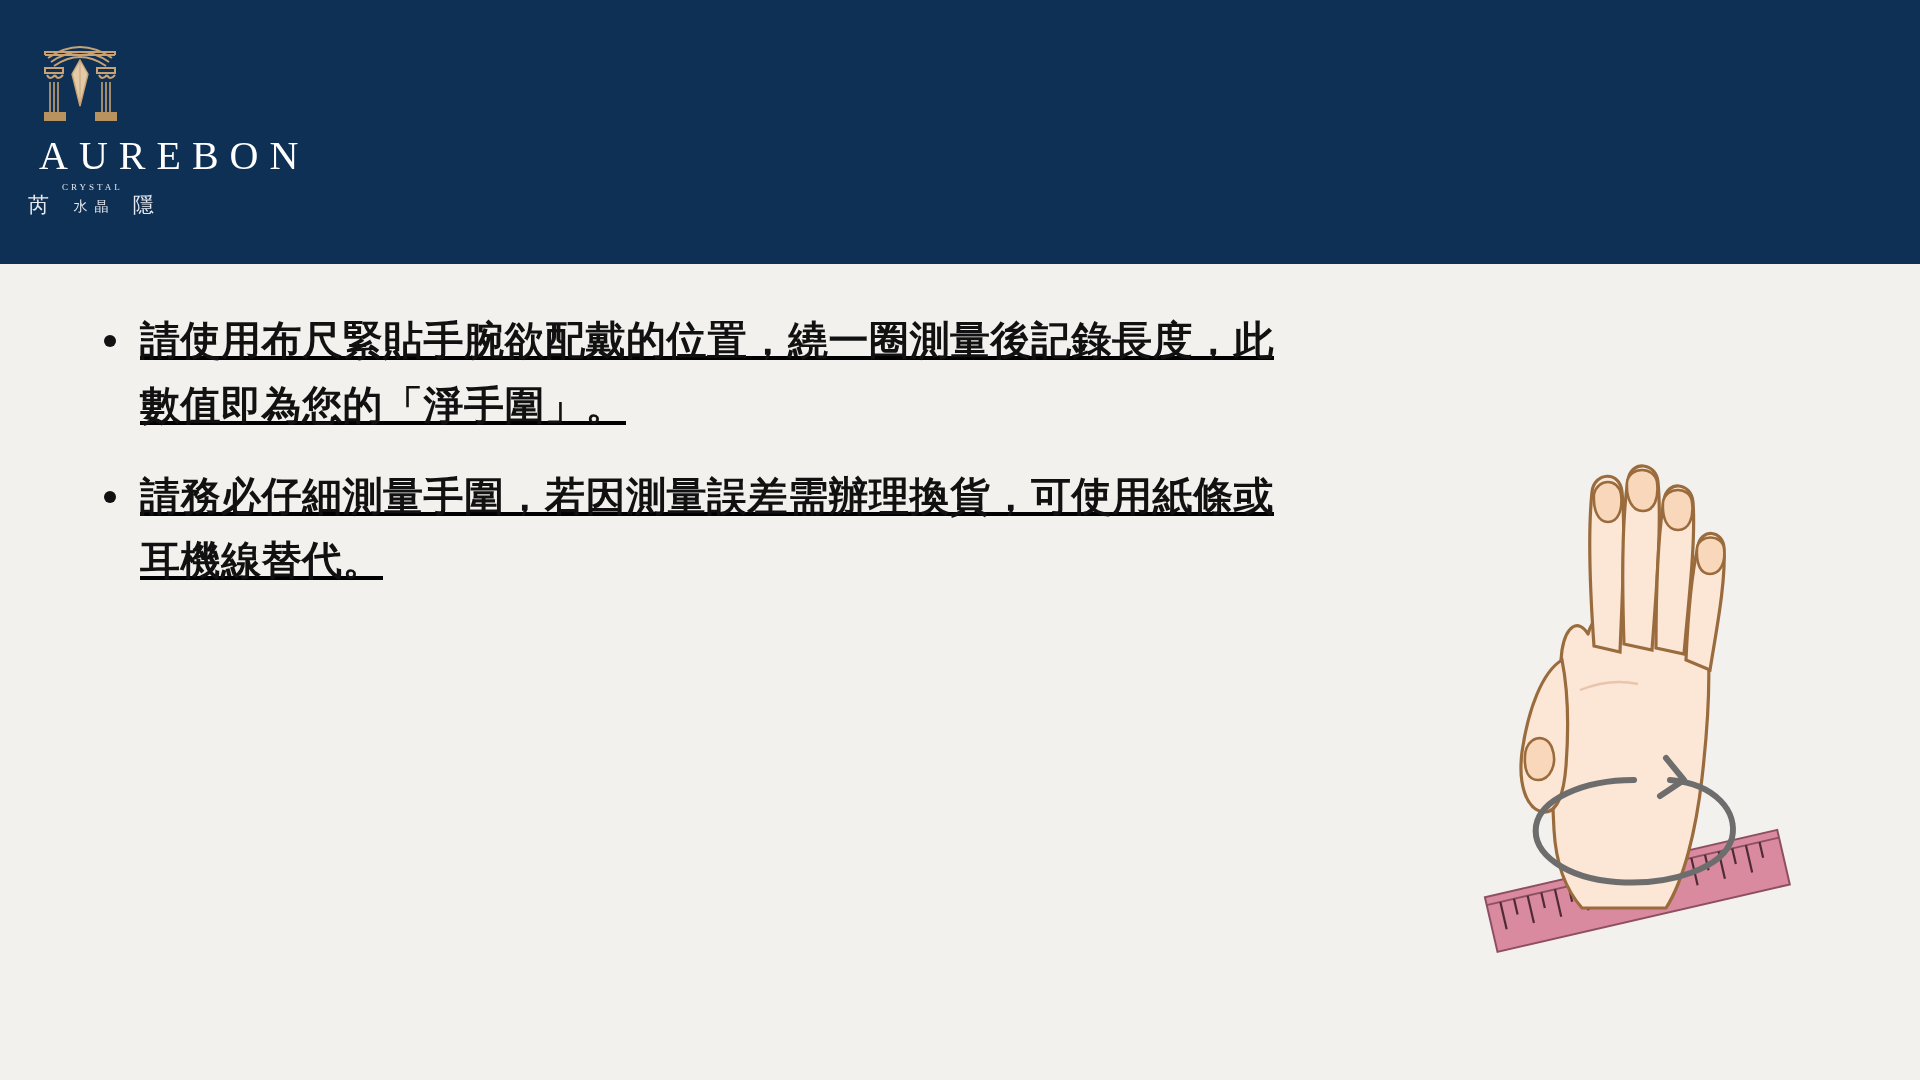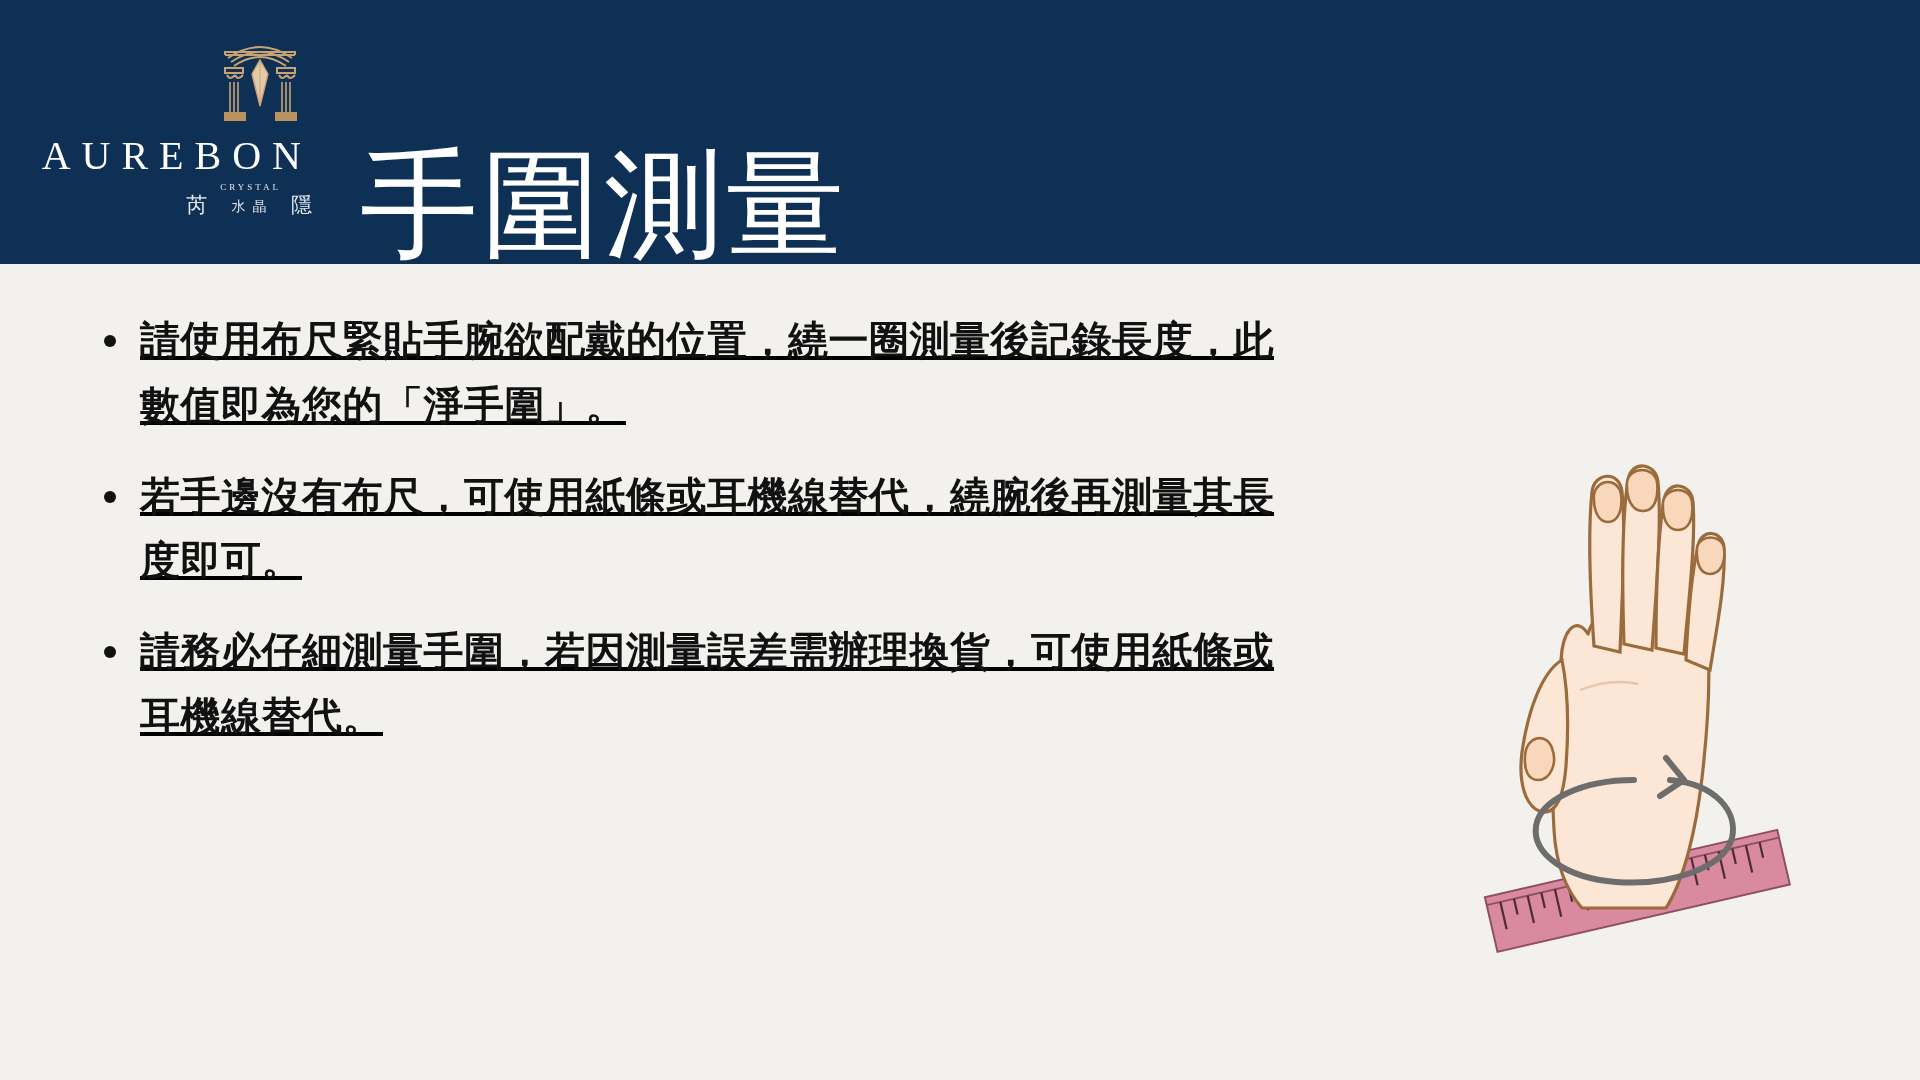--- a/index.html
+++ b/index.html
@@ -12,23 +12,23 @@
   }
   #page{position:relative;width:1920px;height:1080px;overflow:hidden;background:#F2F1EE;}
 
   
   .header{
     position:absolute;left:0;top:0;width:1920px;height:264px;
     background:#0E3055;
     display:flex;align-items:center;
   }
   .logo-block{
-    position:absolute;left:40px;top:28px;
+    position:absolute;left:28px;top:28px;
     width:272px;height:212px;
-    display:flex;flex-direction:column;align-items:flex-end;justify-content:flex-start;
+    display:flex;flex-direction:column;align-items:flex-start;justify-content:flex-start;
   }
   .logo-mark{width:104px;height:104px;display:block;}
   .logo-word{
     margin-top:4px;
     color:#FFFFFF;
     font-family:"Liberation Serif","DejaVu Serif",serif;
     font-size:40px;letter-spacing:11px;
     text-indent:11px;
     line-height:1;
     white-space:nowrap;
@@ -136,27 +136,25 @@
       <div class="logo-sub">
         <span class="logo-sub-han">芮</span>
         <span class="logo-sub-mid">
           <span class="logo-sub-en">CRYSTAL</span>
           <span class="logo-sub-cn">水晶</span>
         </span>
         <span class="logo-sub-han">隱</span>
       </div>
     </div>
 
-    <h1 class="header-title">手圍測量</h1>
   </div>
 
   <div class="content">
     <ul class="bullet-list">
       <li class="bullet-item">請使用布尺緊貼手腕欲配戴的位置，繞一圈測量後記錄長度，此數值即為您的「淨手圍」。</li>
-      <li class="bullet-item">若手邊沒有布尺，可使用紙條或耳機線替代，繞腕後再測量其長度即可。</li>
       <li class="bullet-item">請務必仔細測量手圍，若因測量誤差需辦理換貨，可使用紙條或耳機線替代。</li>
     </ul>
   </div>
 
   <div class="illus">
     <svg viewBox="0 0 380 660" xmlns="http://www.w3.org/2000/svg">
 
       <g>
         <g transform="rotate(-13 190 540)">
           <rect x="20" y="498" width="300" height="56" fill="#D98A9E" stroke="#8E4F63" stroke-width="2"></rect>

